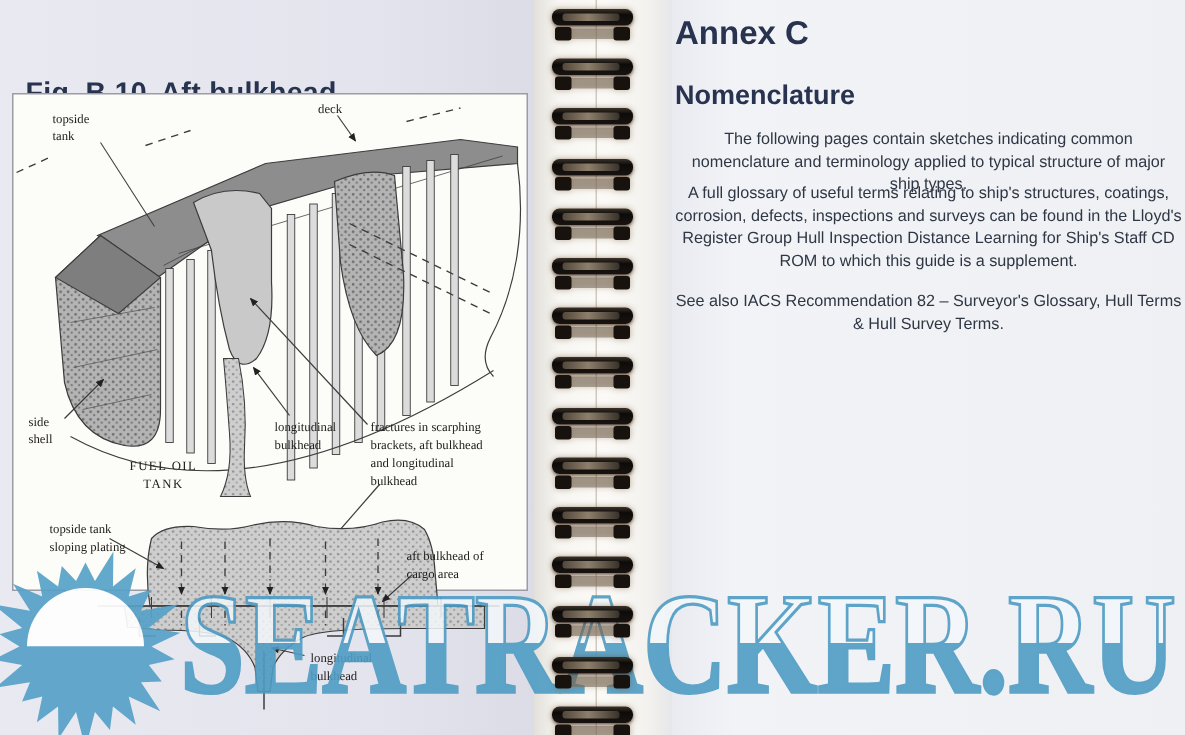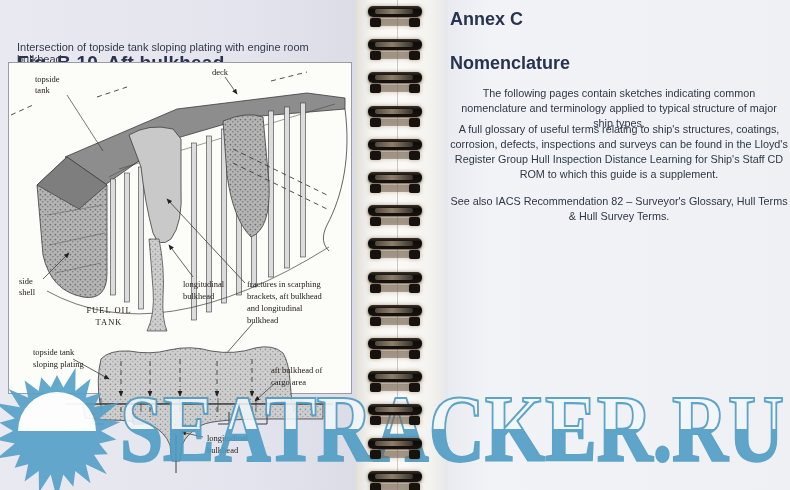--- a/index.html
+++ b/index.html
@@ -18,21 +18,21 @@
 
   
   .binding-strip{position:absolute;left:356px;top:0;width:92px;height:490px;
     background:linear-gradient(90deg,#e3e0da 0%,#f7f6f2 18%,#fbfaf7 50%,#f3f2ee 82%,#e6e7ea 100%);}
   .binding-strip .gapline{position:absolute;left:41px;top:0;width:1px;height:490px;background:#cfc9bf;}
 
   
   .right-page{position:absolute;left:448px;top:0;width:342px;height:490px;
     background:linear-gradient(90deg,#e9ebf0 0%,#f2f3f7 12%,#eef0f4 100%);}
   .rp-inner{position:absolute;left:2px;top:0;width:336px;}
-  .rp-h1{margin:0;position:absolute;left:0;top:9px;font-size:18px;font-weight:bold;color:#27334f;}
+  .rp-h1{margin:0;position:absolute;left:0;top:9px;font-size:22px;font-weight:bold;color:#27334f;}
   .rp-h2{margin:0;position:absolute;left:0;top:53px;font-size:18px;font-weight:bold;color:#27334f;text-align:center;}
   .rp-p{margin:0;position:absolute;left:0;width:338px;font-size:10.8px;line-height:15px;color:#2f3744;text-align:center;}
   .rp-p1{top:86px;} .rp-p2{top:122px;} .rp-p3{top:194px;}
 
   
   .watermark{position:absolute;left:0;top:0;z-index:5;pointer-events:none;}
 
   
   .rings-layer{position:absolute;left:0;top:0;width:790px;height:490px;z-index:6;pointer-events:none;}
   .ring{position:absolute;left:368px;width:54px;height:21px;filter:drop-shadow(0 0 2px rgba(110,70,30,.45));}
@@ -49,21 +49,20 @@
   .dash{stroke:#3c3c3c;stroke-width:.9;stroke-dasharray:5 4;fill:none;}
   .ln{stroke:#3c3c3c;fill:none;}
 </style>
 </head>
 <body>
 
 <div class="stage">
 
   <div class="left-page">
     <div class="fig-title"><span>Fig. B.10</span><span class="gap"></span><span>Aft bulkhead</span></div>
-    <div class="fig-subtitle">Intersection of topside tank sloping plating with engine room bulkhead</div>
 
     <div class="figure-box">
       <svg width="342" height="419" viewBox="0 0 342 419">
         <defs>
           <pattern id="stip" width="5" height="5" patternUnits="userSpaceOnUse">
             <rect width="5" height="5" fill="#cecece"></rect>
             <circle cx="1.4" cy="1.4" r="0.8" fill="#8e8e8e"></circle>
             <circle cx="3.8" cy="3.6" r="0.7" fill="#9a9a9a"></circle>
           </pattern>
           <pattern id="stipD" width="5" height="5" patternUnits="userSpaceOnUse">

